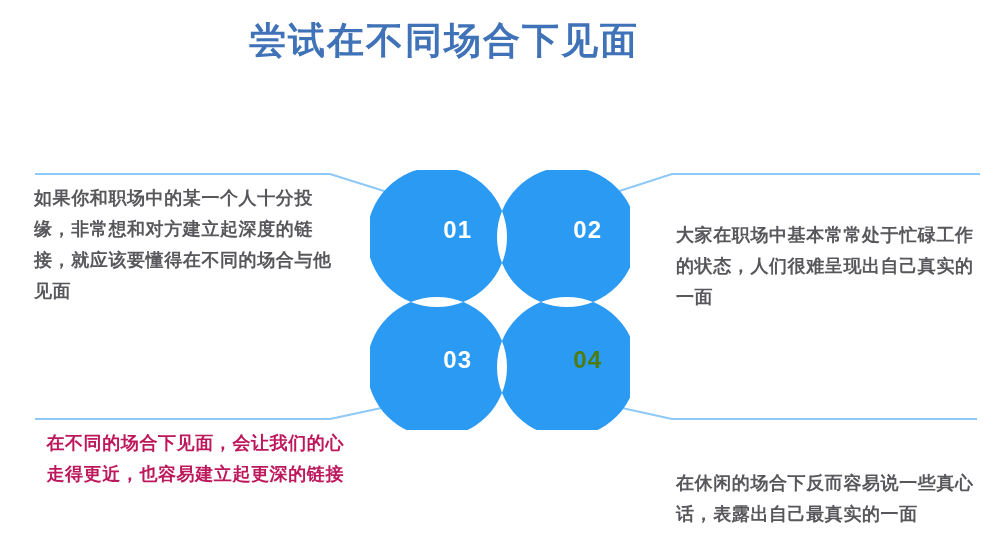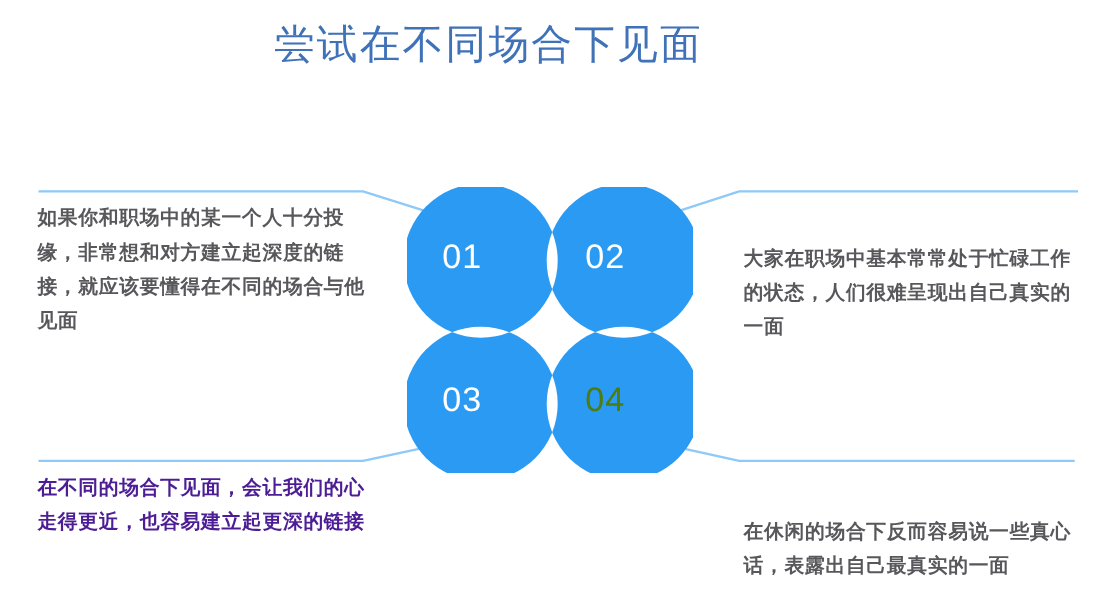--- a/index.html
+++ b/index.html
@@ -11,21 +11,21 @@
     position:relative;
   }
 
   
   #slide-title {
     position:absolute;
     left:0; top:16px;
     width:888px;
     text-align:center;
     font-size:37px;
-    font-weight:normal;
+    font-weight:bold;
     letter-spacing:2px;
     color:#4072B8;
     white-space:nowrap;
   }
 
   
   #connectors {
     position:absolute;
     left:0; top:0;
     width:1000px; height:548px;
@@ -35,26 +35,26 @@
   
   #flower {
     position:absolute;
     left:370px; top:170px;
     width:260px; height:260px;
   }
   #flower svg { display:block; }
 
   .petal-num {
     position:absolute;
-    font-size:31px;
-    font-weight:normal;
+    font-size:24px;
+    font-weight:bold;
     color:#ffffff;
     letter-spacing:1px;
     width:70px;
-    text-align:left;
+    text-align:right;
   }
   #num-01 { left:402px; top:216px; }
   #num-02 { left:532px; top:216px; }
   #num-03 { left:402px; top:346px; }
   #num-04 { left:532px; top:346px; }
 
   
   .desc {
     position:absolute;
     font-size:18px;
@@ -130,14 +130,14 @@
   </svg>
 </div>
 
 <div class="petal-num" id="num-01" style="color: rgb(255, 255, 255);">01</div>
 <div class="petal-num" id="num-02" style="color: rgb(255, 255, 255);">02</div>
 <div class="petal-num" id="num-03" style="color: rgb(255, 255, 255);">03</div>
 <div class="petal-num" id="num-04" style="color: #4d7c0f;">04</div>
 
 <div class="desc" id="desc-1" style="color: rgb(88, 88, 92);">如果你和职场中的某一个人十分投缘，非常想和对方建立起深度的链接，就应该要懂得在不同的场合与他见面</div>
 <div class="desc" id="desc-2" style="color: rgb(88, 88, 92); margin-top: 37px;">大家在职场中基本常常处于忙碌工作的状态，人们很难呈现出自己真实的一面</div>
-<div class="desc" id="desc-3" style="color: #4c1d95;">在不同的场合下见面，会让我们的心走得更近，也容易建立起更深的链接</div>
+<div class="desc" id="desc-3" style="color: #be185d; text-align: right;">在不同的场合下见面，会让我们的心走得更近，也容易建立起更深的链接</div>
 <div class="desc" id="desc-4" style="color: rgb(88, 88, 92);">在休闲的场合下反而容易说一些真心话，表露出自己最真实的一面</div>
 
 </body></html>

